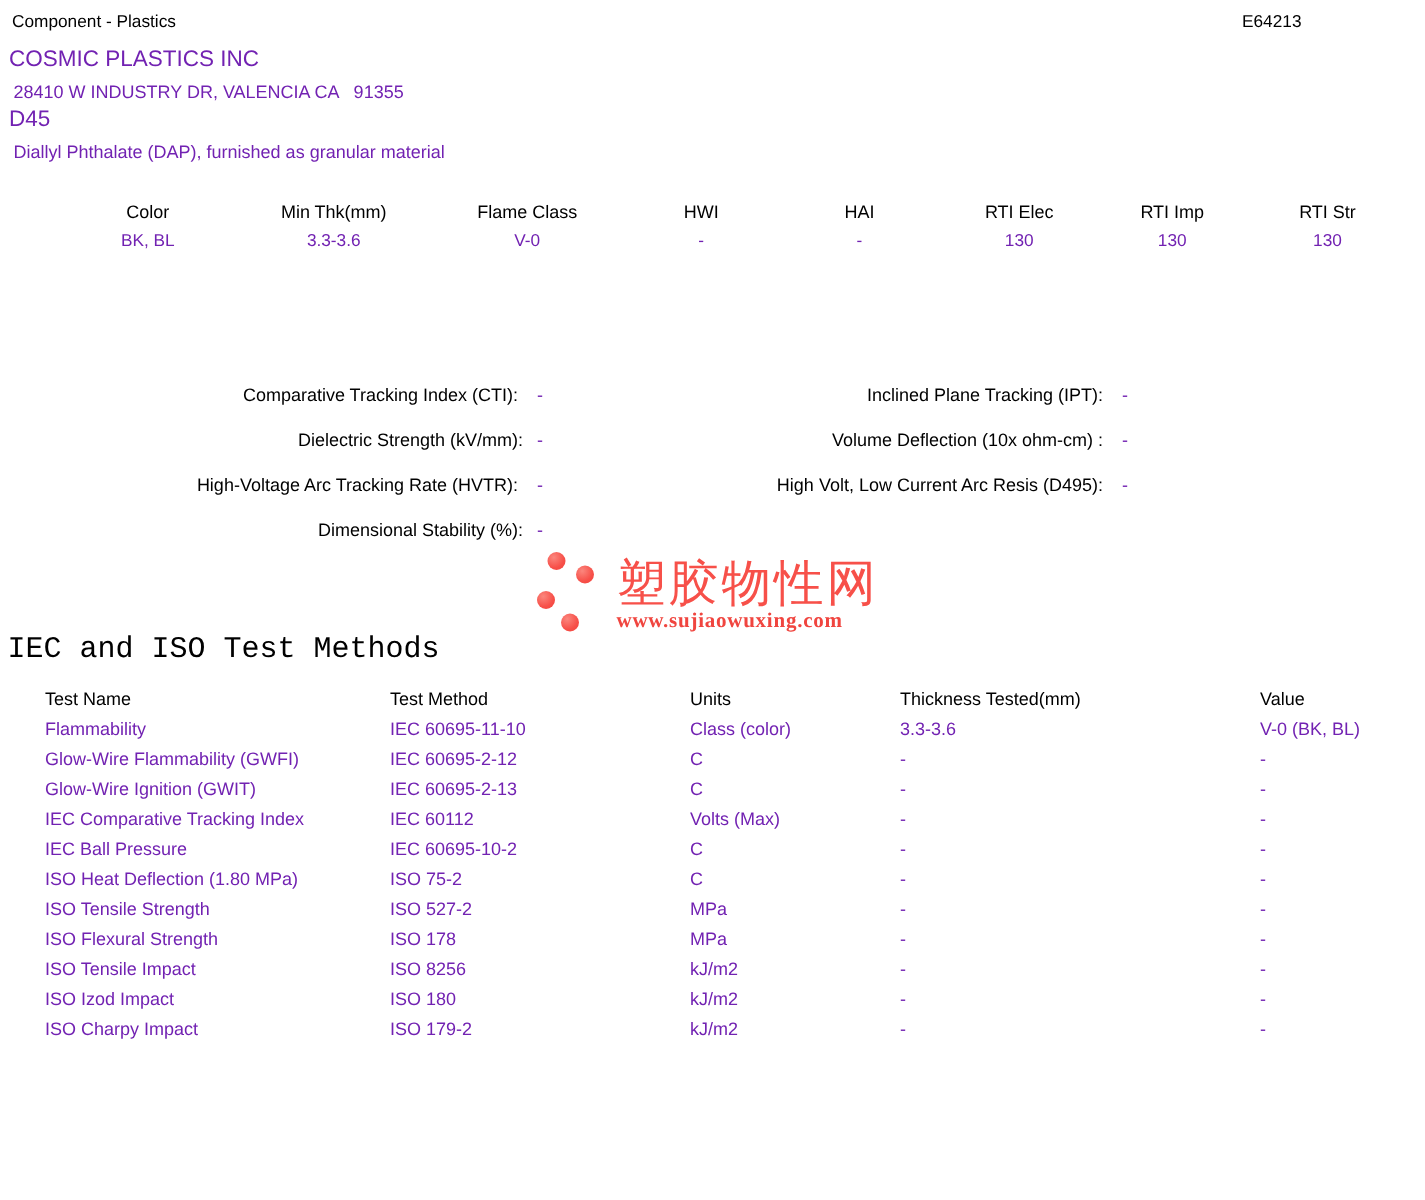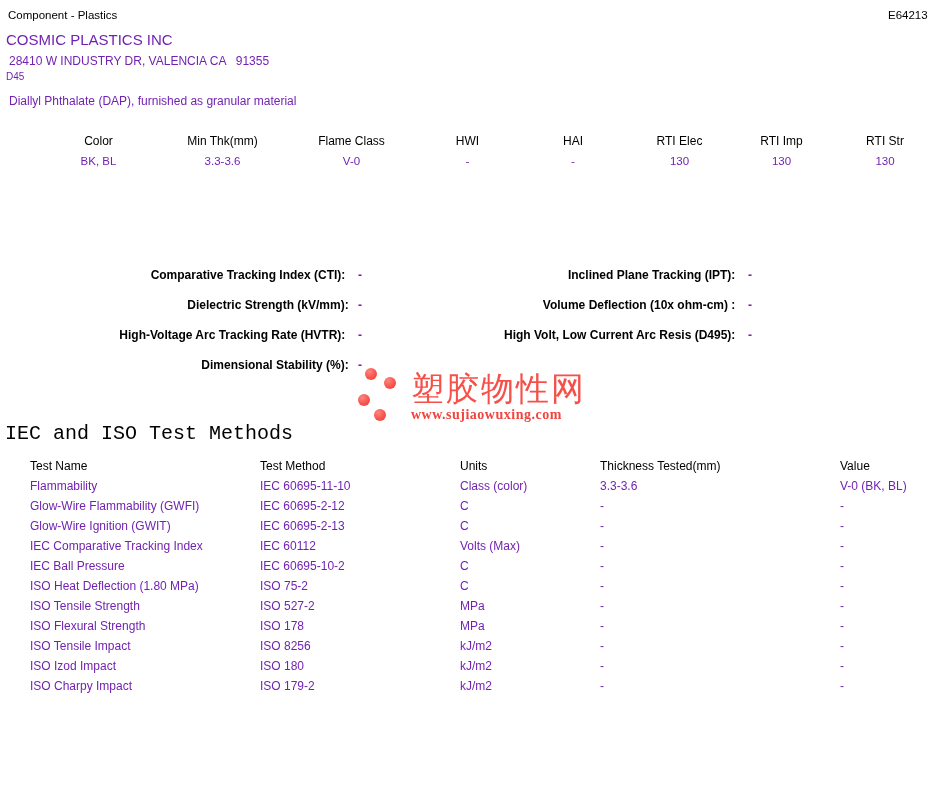--- a/index.html
+++ b/index.html
@@ -5,36 +5,36 @@
   * { margin:0; padding:0; box-sizing:border-box; }
   html,body { background:#ffffff; }
   .page {
     position:relative; width:950px; height:800px; background:#fff; overflow:hidden;
     font-family:"Liberation Sans", sans-serif; color:#000;
   }
   .abs { position:absolute; }
   .pre { white-space:pre; }
 
   .doc-type { left:8px; top:9px; font-size:11.5px; }
-  .file-number { left:888px; top:9px; font-size:11.5px;text-align:right; }
+  .file-number { left:828px; top:9px; font-size:11.5px;text-align:right; }
   .company { left:6px; top:31px; font-size:15px; color:#7222B2; }
   .address { left:9px; top:54px; font-size:12px; color:#7222B2;text-align:center; }
-  .grade { left:6px; top:71px; font-size:10px; color:#7222B2; }
+  .grade { left:6px; top:71px; font-size:15px; color:#7222B2; }
   .descr { left:9px; top:94px; font-size:12px; color:#7222B2; }
 
   .sumgrid {
     position:absolute; left:0; width:950px; padding-left:40px;
     display:grid; grid-template-columns:117px 131px 127px 105px 106px 107px 97px 110px;
   }
   .sumgrid span { text-align:center; font-size:12px; }
   .sum-head { top:134px; }
   .sum-vals { top:155px; }
   .sum-vals span { color:#7222B2; font-size:11.5px; }
 
-  .elec { position:absolute; left:0; top:268px; width:779px;font-weight:bold; }
+  .elec { position:absolute; left:0; top:256px; width:779px; }
   .elec-row { position:relative; height:30px; width:950px; }
   .elec-row .lbl { position:absolute; top:0; font-size:12px; white-space:pre; }
   .elec-row .val { position:absolute; top:0; font-size:12px; color:#7222B2; }
   .elec-left .lbl { right:598px; }
   .elec-left .val { left:358px; }
   .elec-right .lbl { right:208px; }
   .elec-right .val { left:748px; }
 
   .dot {
     position:absolute; width:12px; height:12px; border-radius:50%;

